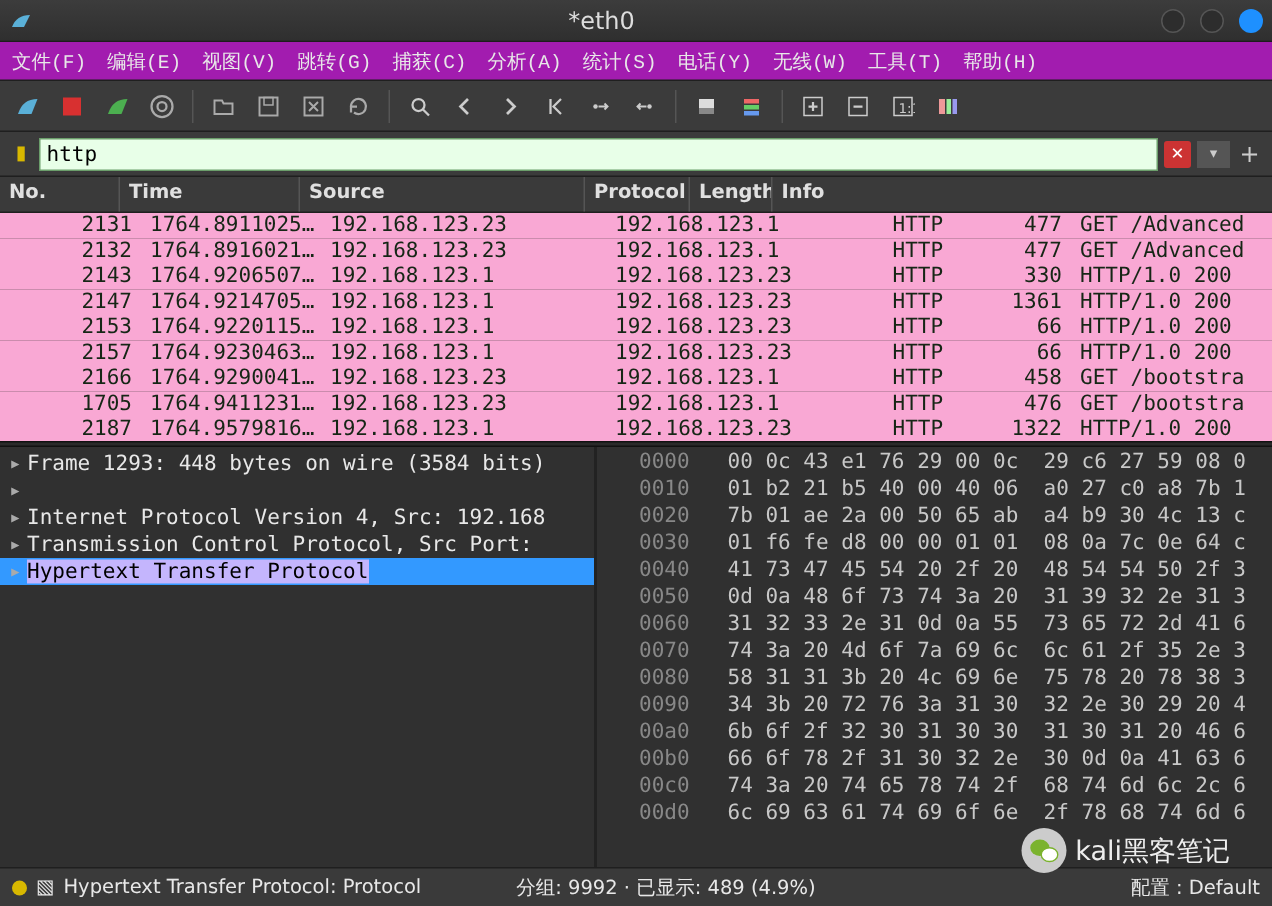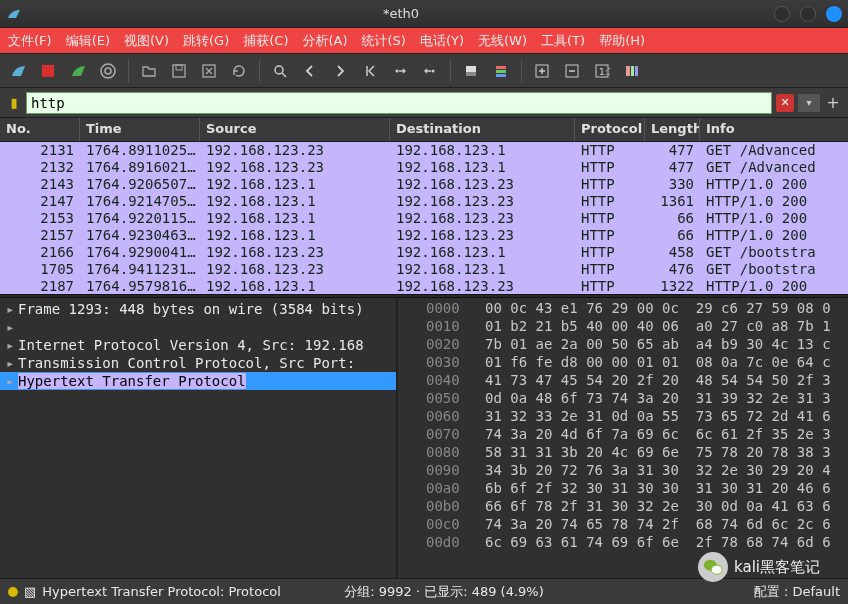--- a/index.html
+++ b/index.html
@@ -18,34 +18,35 @@
   height: 28px;
   background: linear-gradient(#3c3c3c, #2f2f2f);
   display: flex;
   align-items: center;
   padding: 0 6px;
   border-bottom: 1px solid #1c1c1c;
 }
 .app-icon {
   width: 16px; height: 16px; margin-right: 6px;
 }
-.title { flex: 1; text-align: center; font-size: 13px; color: #ddd; }
+.title { flex: 1; text-align: center; font-size: 16px; color: #ddd; }
 .winbtns { display: flex; gap: 10px; }
 .winbtn { width: 16px; height: 16px; border-radius: 50%; }
 .wb-min { background: #2d2d2d; border:1px solid #555;}
 .wb-max { background: #2d2d2d; border:1px solid #555;}
 .wb-close { background: #1e90ff; }
 .menubar {
   height: 26px;
-  background: #ef4444;
+  background: #a21caf;
   display: flex;
   align-items: center;
   padding: 0 8px;
   border-bottom: 1px solid #1f1f1f;
   gap: 14px;
+  font-family: Liberation Mono, monospace;
 }
 .menubar span { color: #e8e8e8; cursor: pointer; }
 .toolbar {
   height: 34px;
   background: #3b3b3b;
   border-bottom: 1px solid #1f1f1f;
   display: flex;
   align-items: center;
   padding: 0 6px;
   gap: 6px;
@@ -97,22 +98,23 @@
 .c-info { flex: 1; border-right:none;}
 .packet-list {
   height: 152px;
   overflow: hidden;
   font-family: "DejaVu Sans Mono", monospace;
   font-size: 14px;
 }
 .row {
   display: flex;
   height: 17px;
-  background: #c4b5fd;
+  background: #f9a8d4;
   color: #162616;
+  padding-left: 14px;
 }
 .row .col { border-right: none; padding: 0 6px;}
 .row .c-no { text-align:right;}
 .row .c-len { text-align:right;}
 .splitter { height: 4px; background: #2a2a2a; border-top:1px solid #111; border-bottom:1px solid #111;}
 .details {
   height: 90px;
   background: #303030;
   font-family: "DejaVu Sans Mono", monospace;
   font-size: 14px;
@@ -153,21 +155,21 @@
 .statusbar .sb-right { margin-left:auto;}
 .sb-dot { width:10px;height:10px;border-radius:50%;background:#d8b800;}
 .watermark {
   position: absolute;
   right: 28px;
   bottom: 22px;
   display:flex;
   align-items:center;
   gap:6px;
   color:#eee;
-  font-size:15px;
+  font-size:18px;
   pointer-events:none;
 }
 .wm-icon { width:30px;height:30px;border-radius:50%;background:#ccc;display:flex;align-items:center;justify-content:center;color:#333;}
 svg { display:block;}
 </style>
 </head>
 <body>
 
 <div class="titlebar">
   <span class="app-icon">
@@ -324,21 +326,20 @@
   <input class="filter-input" value="http" style="">
   <div class="filter-clear">✕</div>
   <div class="filter-dd">▾</div>
   <div class="filter-plus">+</div>
 </div>
 
 <div class="packet-header">
   <div class="col c-no">No.</div>
   <div class="col c-time">Time</div>
   <div class="col c-src">Source</div>
-  <div class="col c-dst">Destination</div>
   <div class="col c-proto">Protocol</div>
   <div class="col c-len">Length</div>
   <div class="col c-info">Info</div>
 </div>
 
 <div class="packet-list" id="packet-list">
     <div class="row">
       <div class="col c-no">2131</div>
       <div class="col c-time">1764.8911025…</div>
       <div class="col c-src">192.168.123.23</div>

